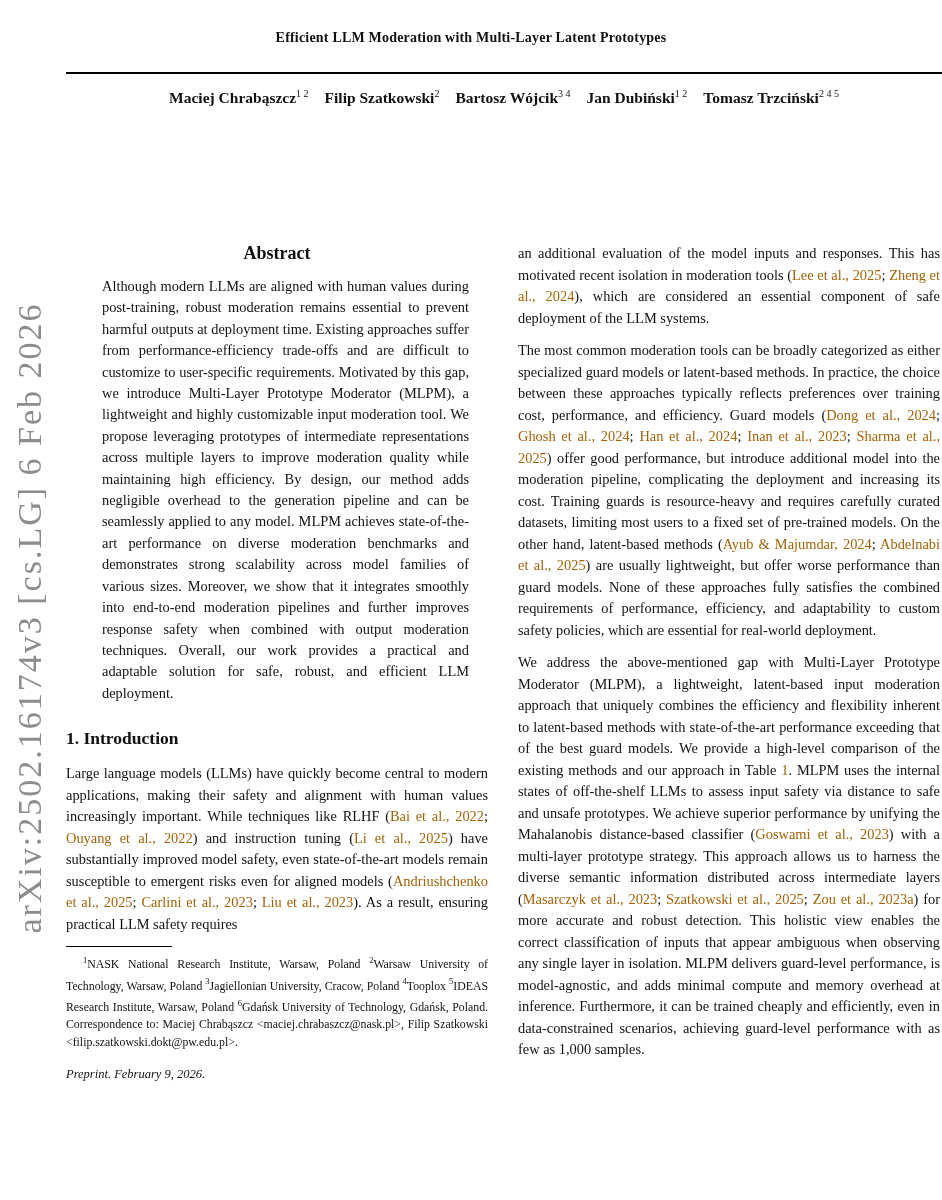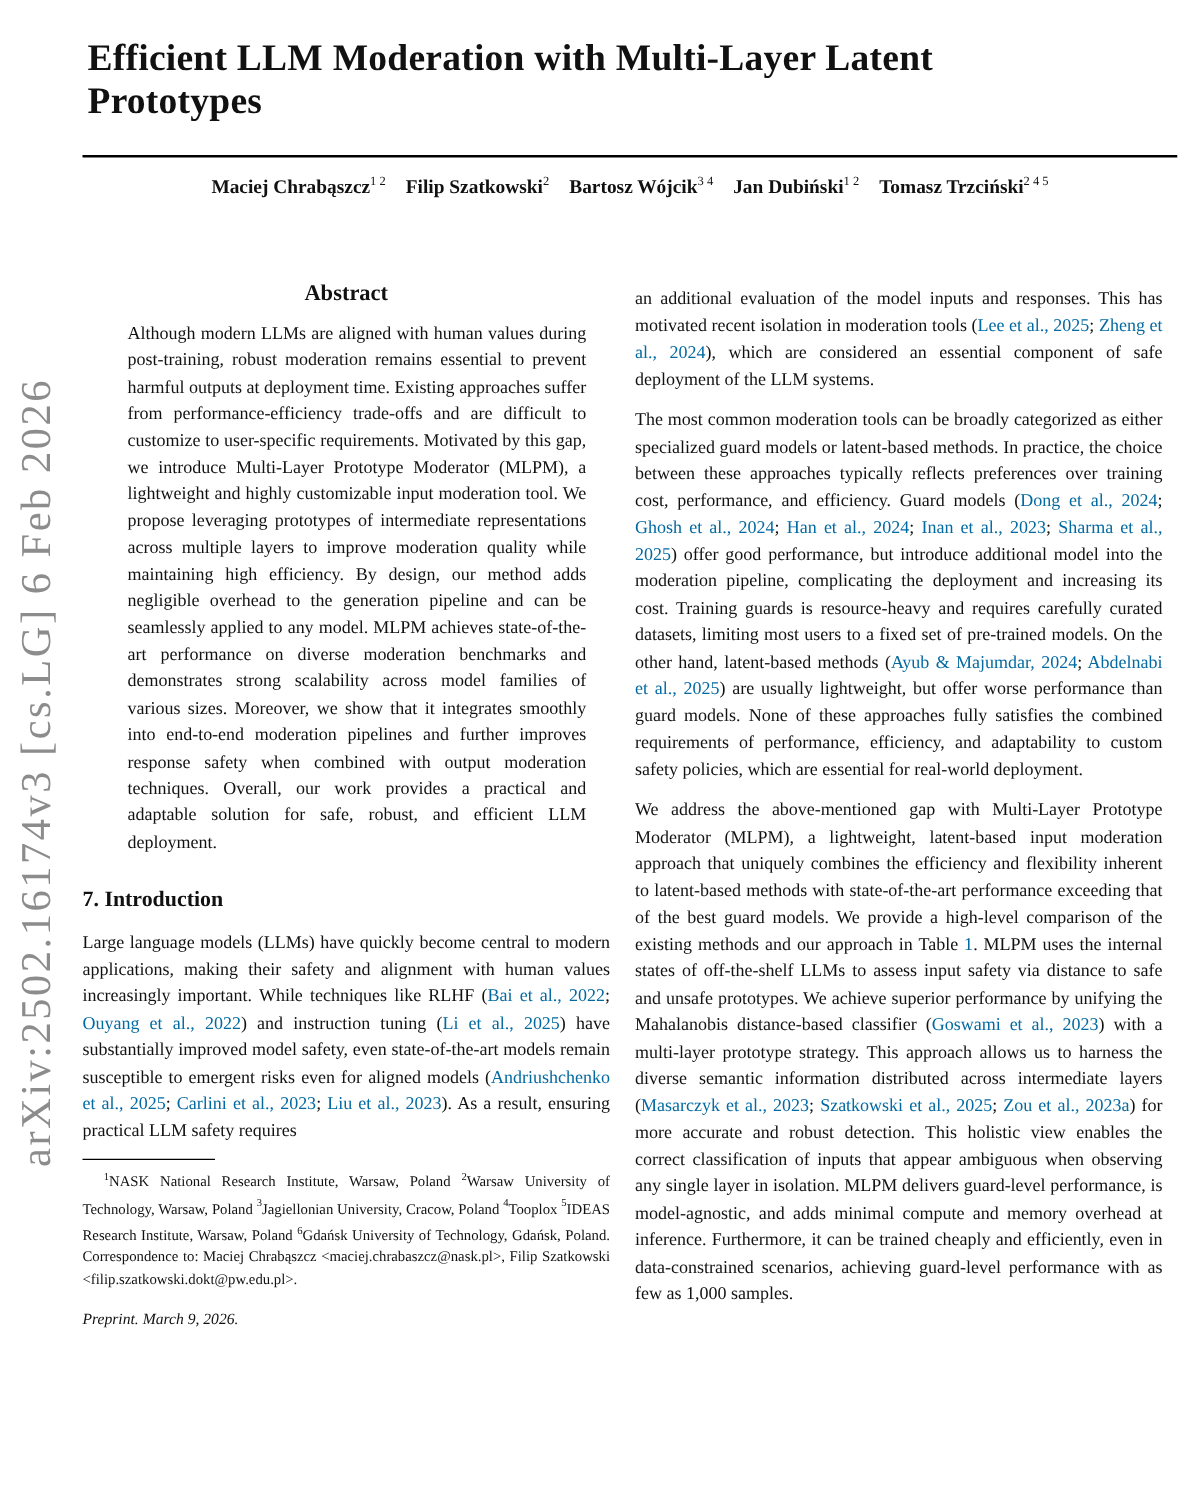--- a/index.html
+++ b/index.html
@@ -22,22 +22,22 @@
     text-align: center;
     transform: rotate(-90deg);
     font-size: 34px;
     letter-spacing: 2px;
     color: #8c8c8c;
     white-space: nowrap;
   }
 
   .title {
     margin: 30px 70px 15px 70px;
-    text-align: left;
-    font-size: 30px;
+    text-align: center;
+    font-size: 14px;
     font-weight: bold;
     letter-spacing: 0.2px;
   }
   .title-rule {
     border: none;
     border-top: 2px solid #000000;
     margin: 26px 0 0 66px;
     width: calc(100% - 66px);
   }
   .authors {
@@ -46,25 +46,24 @@
     font-size: 15.5px;
   }
   .authors.line1 { margin-top: 14px; }
   .authors.line2 { margin-top: 2px; }
   .authors .bold { font-weight: bold; }
   .authors sup { font-size: 10px; font-weight: normal; }
   .gap { display: inline-block; }
 
   .columns {
     position: absolute;
-    left: 66px; top: 194px;
+    left: 66px; top: 213px;
     width: 874px;
     display: flex;
-    gap: 20px;
-    align-items: center;
+    gap: 30px;
   }
   .col { width: 422px; }
 
   .abstract-heading {
     text-align: center;
     font-size: 18px;
     font-weight: bold;
     margin-bottom: 12px;
   }
   p.abstract {
@@ -79,21 +78,21 @@
     font-weight: bold;
     margin: 24px 0 14px 0;
   }
   p.body {
     margin: 0 0 11px 0;
     font-size: 14.4px;
     line-height: 21.5px;
     text-align: justify;
     hyphens: auto;
   }
-  .cite { color: #0369a1; text-decoration: none; cursor: pointer; }
+  .cite { color: #a16207; text-decoration: none; cursor: pointer; }
   .footnote-rule {
     width: 106px;
     border-top: 1.2px solid #000000;
     margin: 6px 0 5px 0;
   }
   p.footnote {
     margin: 0;
     font-size: 11.8px;
     line-height: 17.5px;
     text-align: justify;
@@ -119,25 +118,25 @@
   <hr class="title-rule">
 
   <div class="authors line1"><span class="bold">Maciej Chrabąszcz</span><span><sup>1 2</sup></span><span class="gap" style="width: 16px;"></span><span class="bold">Filip Szatkowski</span><span><sup>2</sup></span><span class="gap" style="width: 16px;"></span><span class="bold">Bartosz Wójcik</span><span><sup>3 4</sup></span><span class="gap" style="width: 16px;"></span><span class="bold">Jan Dubiński</span><span><sup>1 2</sup></span><span class="gap" style="width: 16px;"></span><span class="bold">Tomasz Trzciński</span><span><sup>2 4 5</sup></span></div>
 
 
   <div class="columns">
 
     <div class="col left">
       <div class="abstract-heading">Abstract</div>
       <p class="abstract"><span>Although modern LLMs are aligned with human values during post-training, robust moderation remains essential to prevent harmful outputs at deployment time. Existing approaches suffer from performance-efficiency trade-offs and are difficult to customize to user-specific requirements. Motivated by this gap, we introduce Multi-Layer Prototype Moderator (MLPM), a lightweight and highly customizable input moderation tool. We propose leveraging prototypes of intermediate representations across multiple layers to improve moderation quality while maintaining high efficiency. By design, our method adds negligible overhead to the generation pipeline and can be seamlessly applied to any model. MLPM achieves state-of-the-art performance on diverse moderation benchmarks and demonstrates strong scalability across model families of various sizes. Moreover, we show that it integrates smoothly into end-to-end moderation pipelines and further improves response safety when combined with output moderation techniques. Overall, our work provides a practical and adaptable solution for safe, robust, and efficient LLM deployment.</span></p>
-      <div class="section-heading">7. Introduction</div>
+      <div class="section-heading">1. Introduction</div>
       <p class="body"><span>Large language models (LLMs) have quickly become central to modern applications, making their safety and alignment with human values increasingly important.  While techniques like RLHF (</span><a class="cite">Bai et al., 2022</a><span>; </span><a class="cite">Ouyang et al., 2022</a><span>) and instruction tuning (</span><a class="cite">Li et al., 2025</a><span>) have substantially improved model safety, even state-of-the-art models remain susceptible to emergent risks even for aligned models (</span><a class="cite">Andriushchenko et al., 2025</a><span>; </span><a class="cite">Carlini et al., 2023</a><span>; </span><a class="cite">Liu et al., 2023</a><span>).  As a result, ensuring practical LLM safety requires</span></p>
       <div class="footnote-rule"></div>
       <p class="footnote"><span><sup>1</sup></span><span>NASK National Research Institute, Warsaw, Poland </span><span><sup>2</sup></span><span>Warsaw University of Technology, Warsaw, Poland </span><span><sup>3</sup></span><span>Jagiellonian University, Cracow, Poland </span><span><sup>4</sup></span><span>Tooplox </span><span><sup>5</sup></span><span>IDEAS Research Institute, Warsaw, Poland </span><span><sup>6</sup></span><span>Gdańsk University of Technology, Gdańsk, Poland. Correspondence to: Maciej Chrabąszcz &lt;maciej.chrabaszcz@nask.pl&gt;, Filip Szatkowski &lt;filip.szatkowski.dokt@pw.edu.pl&gt;.</span></p>
-      <p class="preprint">Preprint. March 9, 2026.</p>
+      <p class="preprint">Preprint. February 9, 2026.</p>
     </div>
 
     <div class="col right">
       <p class="body"><span>an additional evaluation of the model inputs and responses. This has motivated recent isolation in moderation tools (</span><a class="cite">Lee et al., 2025</a><span>; </span><a class="cite">Zheng et al., 2024</a><span>), which are considered an essential component of safe deployment of the LLM systems.</span></p>
       <p class="body"><span>The most common moderation tools can be broadly categorized as either specialized guard models or latent-based methods. In practice, the choice between these approaches typically reflects preferences over training cost, performance, and efficiency.  Guard models (</span><a class="cite">Dong et al., 2024</a><span>; </span><a class="cite">Ghosh et al., 2024</a><span>; </span><a class="cite">Han et al., 2024</a><span>; </span><a class="cite">Inan et al., 2023</a><span>; </span><a class="cite">Sharma et al., 2025</a><span>) offer good performance, but introduce additional model into the moderation pipeline, complicating the deployment and increasing its cost.  Training guards is resource-heavy and requires carefully curated datasets, limiting most users to a fixed set of pre-trained models. On the other hand, latent-based methods (</span><a class="cite">Ayub &amp; Majumdar, 2024</a><span>; </span><a class="cite">Abdelnabi et al., 2025</a><span>) are usually lightweight, but offer worse performance than guard models. None of these approaches fully satisfies the combined requirements of performance, efficiency, and adaptability to custom safety policies, which are essential for real-world deployment.</span></p>
       <p class="body"><span>We address the above-mentioned gap with Multi-Layer Prototype Moderator (MLPM), a lightweight, latent-based input moderation approach that uniquely combines the efficiency and flexibility inherent to latent-based methods with state-of-the-art performance exceeding that of the best guard models. We provide a high-level comparison of the existing methods and our approach in Table </span><a class="cite">1</a><span>. MLPM uses the internal states of off-the-shelf LLMs to assess input safety via distance to safe and unsafe prototypes.  We achieve superior performance by unifying the Mahalanobis distance-based classifier (</span><a class="cite">Goswami et al., 2023</a><span>) with a multi-layer prototype strategy. This approach allows us to harness the diverse semantic information distributed across intermediate layers (</span><a class="cite">Masarczyk et al., 2023</a><span>; </span><a class="cite">Szatkowski et al., 2025</a><span>; </span><a class="cite">Zou et al., 2023a</a><span>) for more accurate and robust detection. This holistic view enables the correct classification of inputs that appear ambiguous when observing any single layer in isolation. MLPM delivers guard-level performance, is model-agnostic, and adds minimal compute and memory overhead at inference.  Furthermore, it can be trained cheaply and efficiently, even in data-constrained scenarios, achieving guard-level performance with as few as 1,000 samples.</span></p>
     </div>
 
   </div>
 

